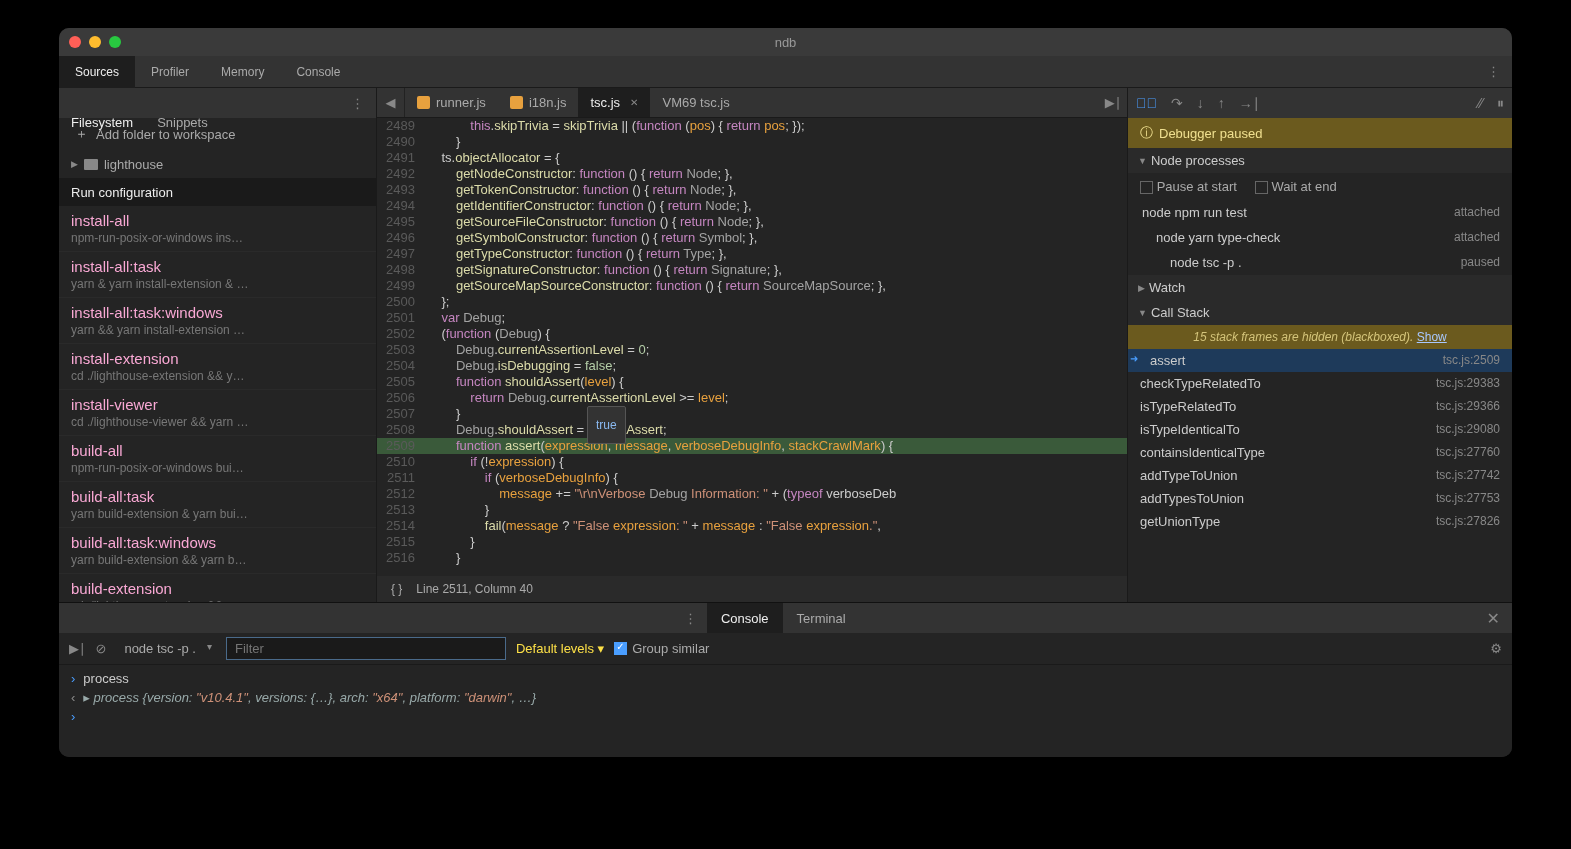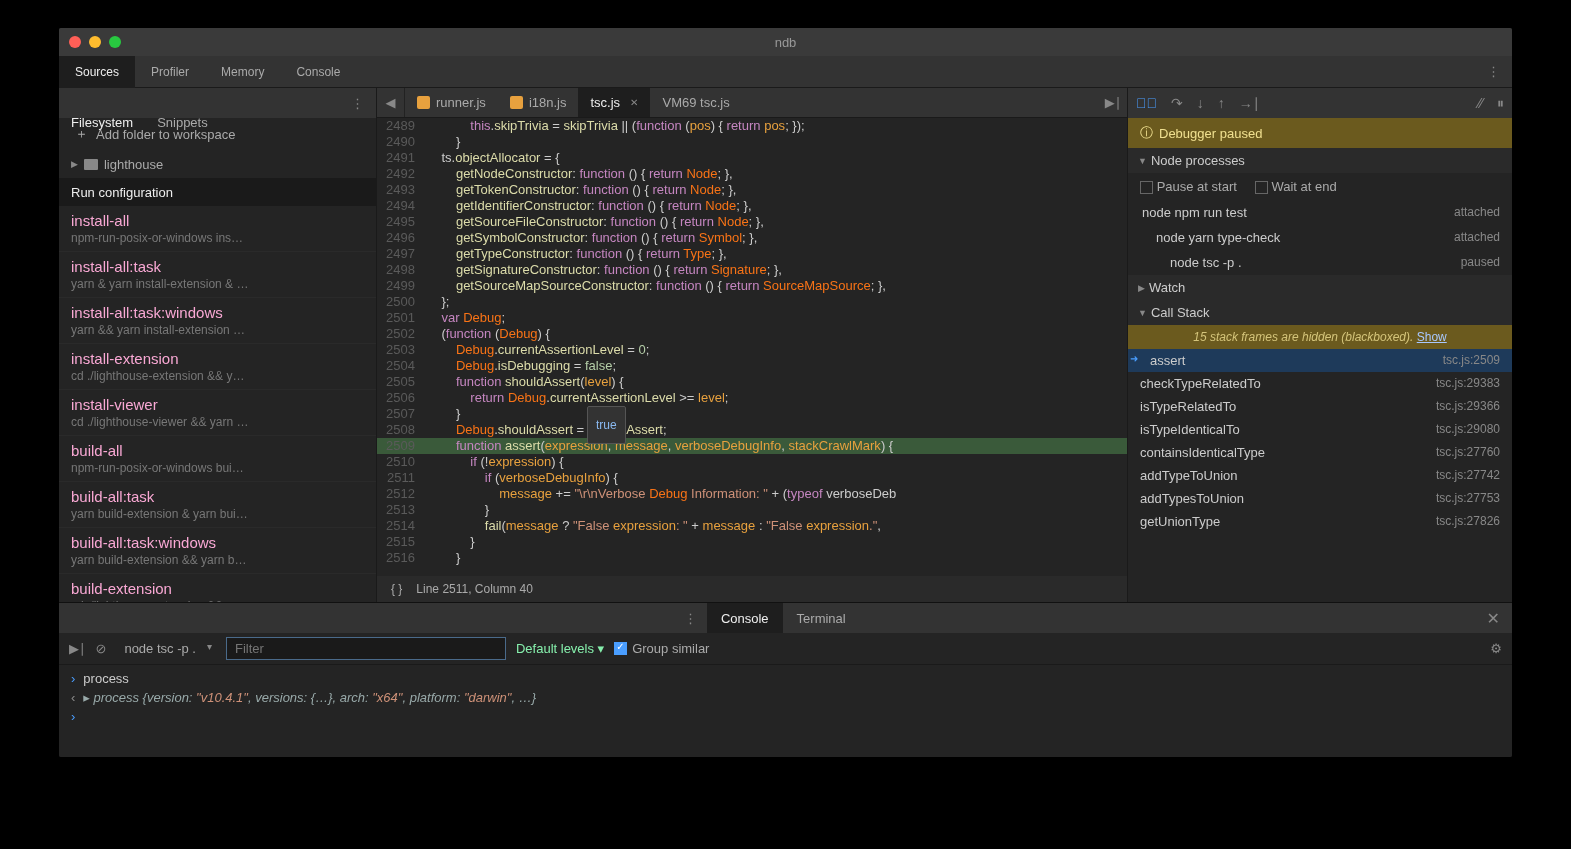--- a/index.html
+++ b/index.html
@@ -1,17 +1,17 @@
 <!DOCTYPE html>
 <html><head>
 <meta charset="utf-8">
 <style>
 * { margin:0; padding:0; box-sizing:border-box; font-family:-apple-system,BlinkMacSystemFont,"Segoe UI",Arial,sans-serif; }
 body { background:#000; color:#ccc; font-size:13px; overflow:hidden; }
-.window { width:1453px; height:729px; background:#242424; border-radius:2px; overflow:hidden; margin:28px auto; box-shadow:0 20px 60px rgba(0,0,0,.5); display:flex; flex-direction:column; }
+.window { width:1453px; height:729px; background:#242424; border-radius:10px; overflow:hidden; margin:28px auto; box-shadow:0 20px 60px rgba(0,0,0,.5); display:flex; flex-direction:column; }
 .titlebar { height:28px; background:#3a3a3a; display:flex; align-items:center; padding:0 10px; position:relative; }
 .traffic { display:flex; gap:8px; }
 .dot { width:12px; height:12px; border-radius:50%; }
 .dot.r{background:#ff5f57}.dot.y{background:#febc2e}.dot.g{background:#28c840}
 .title { position:absolute; left:50%; transform:translateX(-50%); color:#999; font-size:13px; }
 .tabs-main { height:32px; background:#333; display:flex; align-items:stretch; border-bottom:1px solid #1a1a1a; }
 .tab { padding:16px 16px; display:flex; align-items:center; color:#aaa; cursor:pointer; font-size:12px; }
 .tab.active { background:#1e1e1e; color:#eee; }
 .more { margin-left:auto; padding:0 12px; display:flex; align-items:center; color:#888; cursor:pointer; }
 .body { flex:1; display:flex; flex-direction:column; min-height:0; }
@@ -34,21 +34,21 @@
 .ftab { padding:0 12px; display:flex; align-items:center; gap:6px; color:#aaa; cursor:pointer; font-size:13px; }
 .ftab.active { background:#1e1e1e; color:#eee; }
 .jsicon { width:13px; height:13px; background:#e8a13e; border-radius:2px; display:inline-block; }
 .closex { color:#888; font-size:10px; margin-left:4px; }
 .editor { flex:1; overflow:auto; background:#242424; font-family:Menlo,Consolas,monospace; font-size:13px; line-height:16px; position:relative; }
 .line { display:flex; white-space:pre; }
 .gutter { width:50px; text-align:right; padding-right:12px; color:#5a5a5a; flex-shrink:0; user-select:none; }
 .code { flex:1; color:#ccc; }
 .line.hl { background:#3a5a3a; }
 .tooltip { position:absolute; background:#333; border:1px solid #555; padding:10px 8px; color:#8ab9f0; font-size:12px; border-radius:2px; }
-.k-keyword{color:#c586c0}.k-str{color:#ce9178}.k-num{color:#b5cea8}.k-type{color:#f97316}.k-prop{color:#dcdcaa}.k-param{color:#e8a13e}
+.k-keyword{color:#c586c0}.k-str{color:#ce9178}.k-num{color:#b5cea8}.k-type{color:#a3a3a3}.k-prop{color:#dcdcaa}.k-param{color:#e8a13e}
 .statusbar { height:26px; background:#2a2a2a; display:flex; align-items:center; padding:0 14px; color:#aaa; gap:14px; font-size:12px; }
 .right { width:385px; background:#242424; border-left:1px solid #1a1a1a; display:flex; flex-direction:column; overflow:hidden; }
 .dbgtoolbar { height:30px; background:#333; display:flex; align-items:center; padding:0 8px; gap:14px; }
 .dbgbtn { color:#888; cursor:pointer; font-size:14px; }
 .dbgbtn.play { color:#4a9eff; }
 .dbg-paused { background:#6b5a1e; color:#f0e090; padding:6px 12px; font-size:13px; display:flex; align-items:center; gap:6px; }
 .pane-hdr { background:#2a2a2a; padding:5px 10px; color:#ccc; font-size:13px; display:flex; align-items:center; gap:4px; cursor:pointer; }
 .pane-hdr .tri { font-size:9px; color:#888; }
 .checks { padding:6px 12px; display:flex; gap:18px; color:#aaa; font-size:13px; }
 .proc { padding:5px 12px 5px 14px; display:flex; justify-content:space-between; color:#ccc; font-size:13px; cursor:pointer; }
@@ -63,21 +63,21 @@
 .frame.active .fn { padding-left:10px; }
 .lower { height:155px; background:#242424; border-top:1px solid #111; display:flex; flex-direction:column; }
 .ltabs { height:30px; background:#333; display:flex; align-items:stretch; }
 .ltab { padding:0 14px; display:flex; align-items:center; color:#aaa; cursor:pointer; font-size:13px; }
 .ltab.active { background:#1e1e1e; color:#eee; }
 .closebtn { margin-left:auto; padding:0 12px; display:flex; align-items:center; color:#888; cursor:pointer; font-size:16px; }
 .console-tb { height:32px; display:flex; align-items:center; padding:0 10px; gap:10px; border-bottom:1px solid #1a1a1a; }
 .ctxsel { color:#aaa; padding:2px 20px 2px 8px; position:relative; cursor:pointer; font-size:13px; }
 .ctxsel::after { content:"▾"; position:absolute; right:4px; color:#888; font-size:10px; }
 .filterinp { background:#1a1a1a; border:1px solid #4a6a8a; color:#ccc; padding:3px 8px; width:280px; font-size:13px; }
-.levels { color:#86efac; cursor:pointer; font-size:13px; }
+.levels { color:#fde047; cursor:pointer; font-size:13px; }
 .grpsim { display:flex; align-items:center; gap:5px; color:#aaa; font-size:13px; }
 .gear { margin-left:auto; color:#888; cursor:pointer; }
 .console-out { flex:1; overflow:auto; font-family:Menlo,Consolas,monospace; font-size:13px; padding:4px 0; }
 .cline { padding:2px 12px; display:flex; gap:8px; align-items:baseline; }
 .prompt { color:#4a9eff; }
 .chk { width:13px; height:13px; border:1px solid #666; display:inline-block; vertical-align:middle; }
 .chk.on { background:#4a9eff; border-color:#4a9eff; position:relative; }
 .chk.on::after { content:"✓"; color:#fff; font-size:10px; position:absolute; left:1px; top:-2px; }
 </style>
 </head>

